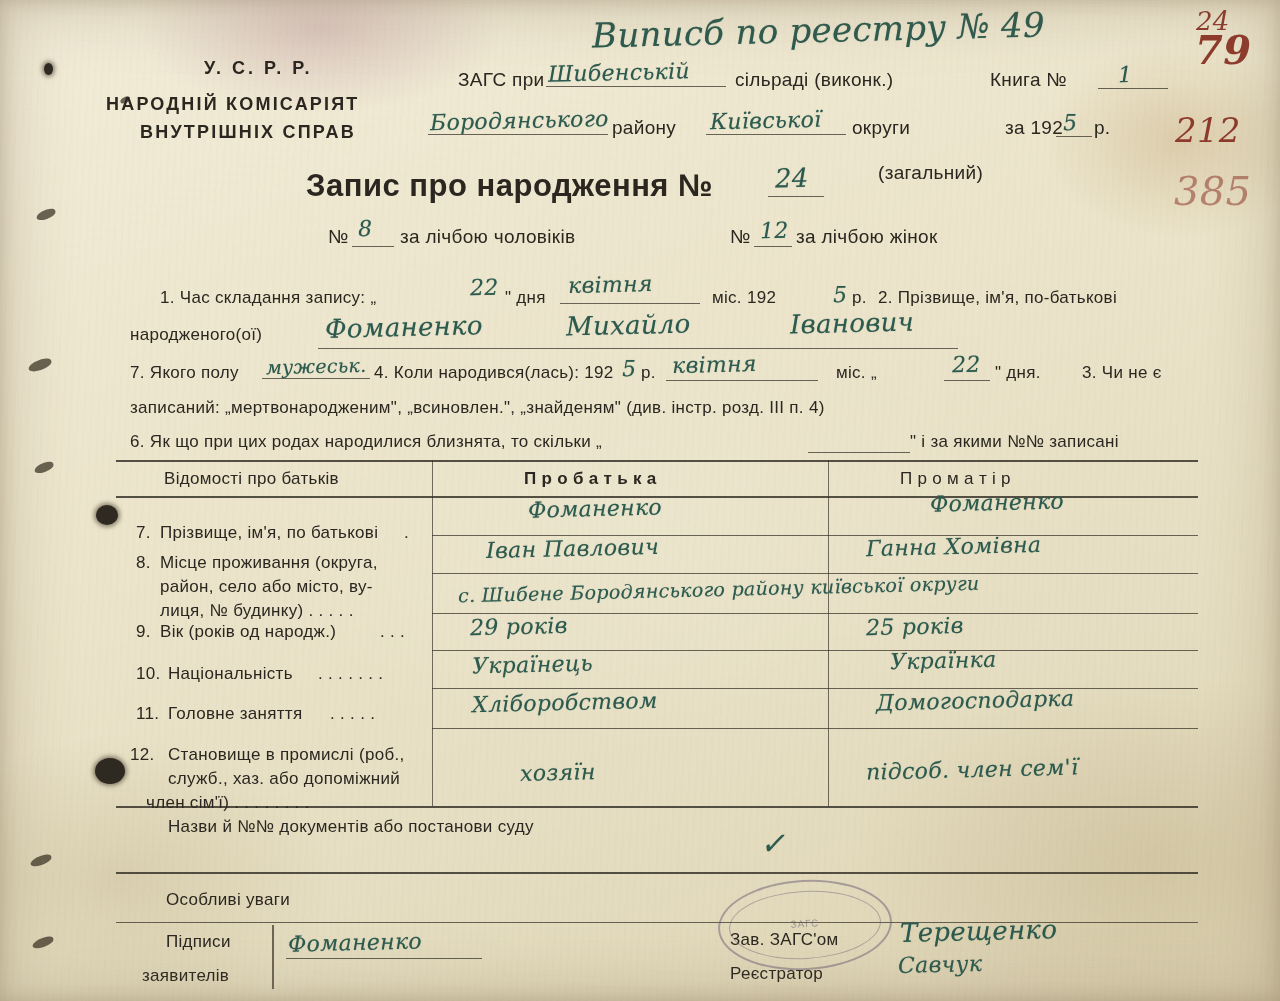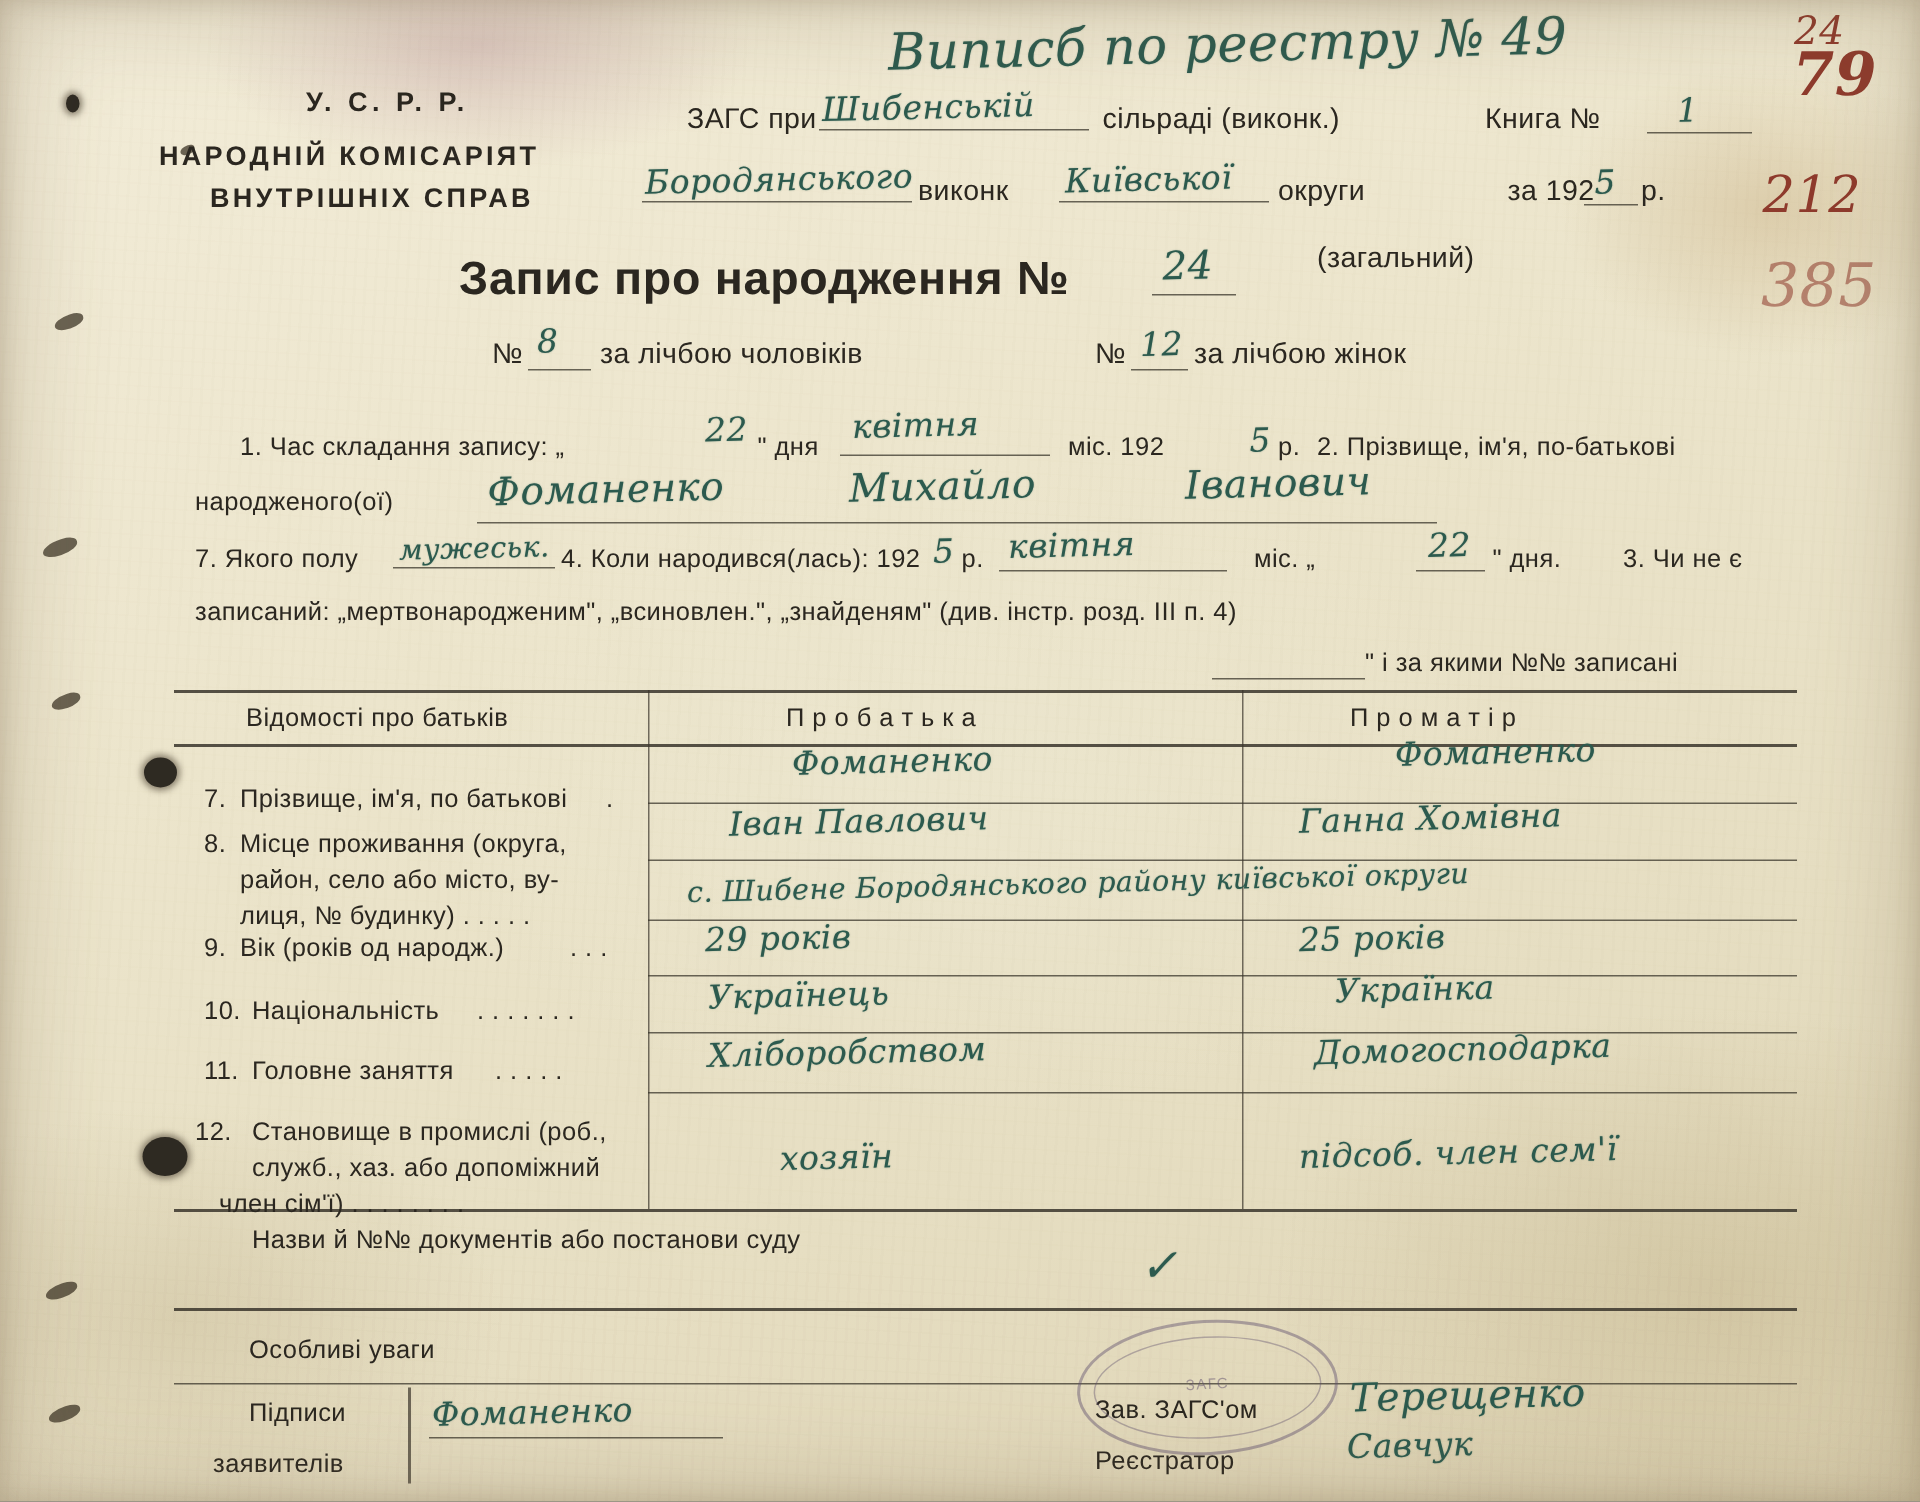--- a/index.html
+++ b/index.html
@@ -144,21 +144,21 @@
   <div class="t print lg" style="left:458px; top:69px;">ЗАГС при</div>
   <div class="t ink ink-md" style="left:548px; top:60px;">Шибенській</div>
   <div class="rule" style="left:546px; top:86px; width:180px;"></div>
   <div class="t print lg" style="left:735px; top:69px;">сільраді (виконк.)</div>
   <div class="t print lg" style="left:990px; top:69px;">Книга №</div>
   <div class="t ink ink-md" style="left:1118px; top:62px;">1</div>
   <div class="rule" style="left:1098px; top:88px; width:70px;"></div>
 
   <div class="t ink ink-md" style="left:430px; top:108px;">Бородянського</div>
   <div class="rule" style="left:428px; top:134px; width:180px;"></div>
-  <div class="t print lg" style="left:612px; top:117px;">виконк</div>
+  <div class="t print lg" style="left:612px; top:117px;">району</div>
   <div class="t ink ink-md" style="left:710px; top:108px;">Київської</div>
   <div class="rule" style="left:706px; top:134px; width:140px;"></div>
   <div class="t print lg" style="left:852px; top:117px;">округи</div>
   <div class="t print lg" style="left:1005px; top:117px;">за 192</div>
   <div class="t ink ink-md" style="left:1063px; top:110px;">5</div>
   <div class="t print lg" style="left:1094px; top:117px;">р.</div>
   <div class="rule" style="left:1056px; top:136px; width:36px;"></div>
 
   <div class="t print title" style="left:306px; top:168px;">Запис про народження №</div>
   <div class="t ink ink-lg" style="left:775px; top:163px;">24</div>
@@ -198,31 +198,32 @@
   <div class="t print md" style="left:641px; top:363px;">р.</div>
   <div class="t ink ink-md" style="left:672px; top:352px;">квітня</div>
   <div class="rule" style="left:666px; top:380px; width:152px;"></div>
   <div class="t print md" style="left:836px; top:363px;">міс. „</div>
   <div class="t ink ink-md" style="left:952px; top:352px;">22</div>
   <div class="rule" style="left:944px; top:380px; width:46px;"></div>
   <div class="t print md" style="left:995px; top:363px;">" дня.</div>
   <div class="t print md" style="left:1082px; top:363px;">3. Чи не є</div>
   <div class="t print md" style="left:130px; top:398px;">записаний: „мертвонародженим", „всиновлен.", „знайденям" (див. інстр. розд. III п. 4)</div>
 
+  <div class="t print md" style="left:130px; top:432px;">6. Як що при цих родах народилися близнята, то скільки „</div>
   <div class="rule" style="left:808px; top:452px; width:102px;"></div>
   <div class="t print md" style="left:910px; top:432px;">" і за якими №№ записані</div>
 
   <div class="rule thick" style="left:116px; top:460px; width:1082px;"></div>
   <div class="rule thick" style="left:116px; top:496px; width:1082px;"></div>
   <div class="rule thick" style="left:116px; top:806px; width:1082px;"></div>
   <div class="vrule" style="left:432px; top:460px; height:346px;"></div>
   <div class="vrule" style="left:828px; top:460px; height:346px;"></div>
 
   <div class="t print md" style="left:164px; top:469px;">Відомості про батьків</div>
-  <div class="t print md" style="left:524px; top:469px;">П р о   б а т ь к а</div>
+  <div class="t print md" style="left:524px; top:469px;font-weight:bold;">П р о   б а т ь к а</div>
   <div class="t print md" style="left:900px; top:469px;">П р о   м а т і р</div>
 
   <div class="t print md" style="left:136px; top:523px;">7.</div>
   <div class="t print md" style="left:160px; top:523px;">Прізвище, ім'я, по батькові</div>
   <div class="t print md dots" style="left:404px; top:523px;">.</div>
   <div class="t ink ink-md" style="left:528px; top:496px;">Фоманенко</div>
   <div class="t ink ink-md" style="left:930px; top:490px;">Фоманенко</div>
   <div class="rule" style="left:432px; top:535px; width:766px;"></div>
 
   <div class="t print md" style="left:136px; top:553px;">8.</div>

